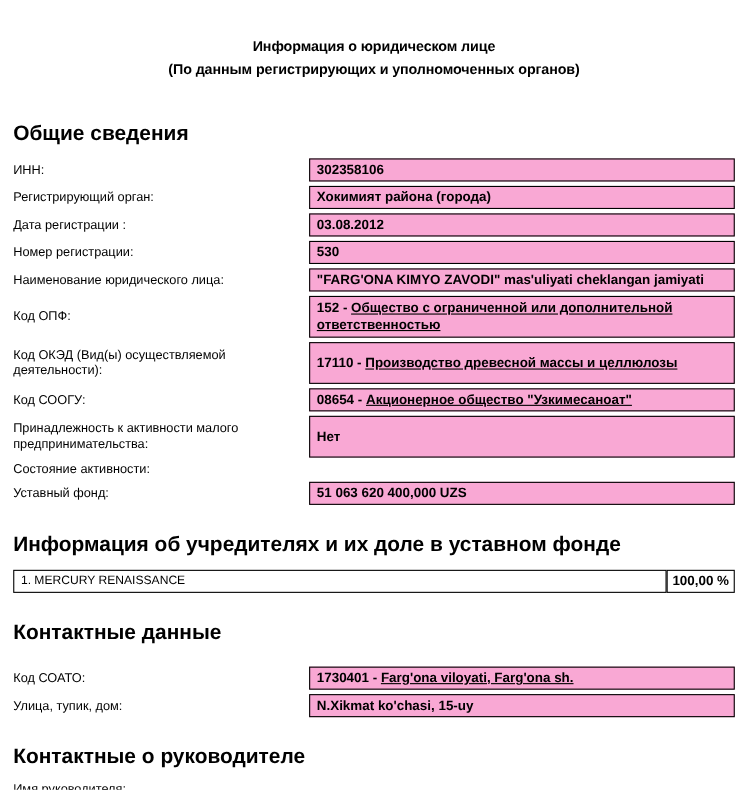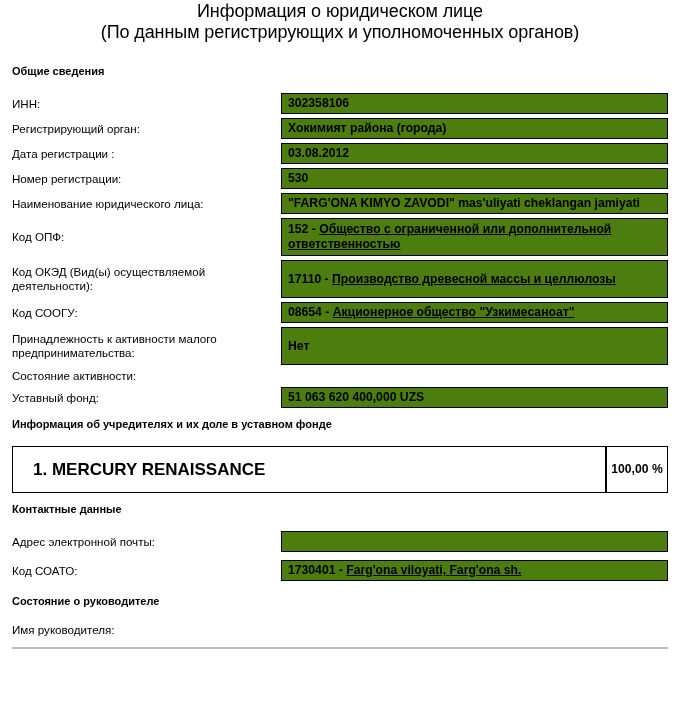--- a/index.html
+++ b/index.html
@@ -19,33 +19,34 @@
     width: 680px;
     height: 718px;
     box-sizing: border-box;
     padding: 0 12px;
     position: relative;
   }
 
   
   .doc-title {
     text-align: center;
-    font-size: 18px;
-    font-weight: normal;
+    font-size: 13px;
+    font-weight: bold;
     line-height: 21px;
-    padding-top: 1px;
+    padding-top: 31px;
     letter-spacing: -0.1px;
   }
   .doc-title .line2 { display: block; }
 
   
   .section-heading {
-    font-size: 11px;
+    font-size: 19px;
     font-weight: bold;
     line-height: 16px;
+    margin-top: 21px;
   }
 
   
   .fields { width: 100%; }
   .field-row {
     display: flex;
     align-items: stretch;
     width: 100%;
   }
   .field-label {
@@ -56,21 +57,21 @@
     color: #000;
     display: flex;
     align-items: center;
     padding-right: 6px;
     box-sizing: border-box;
   }
   .field-label.two-line { align-items: center; }
   .field-value {
     flex: 1 1 auto;
     border: 1.6px solid #000;
-    background: #4d7c0f;
+    background: #f9a8d4;
     font-size: 12.2px;
     font-weight: bold;
     line-height: 15px;
     padding: 2px 5px 2px 6px;
     box-sizing: border-box;
     display: flex;
     align-items: center;
     min-height: 21px;
     word-break: break-word;
   }
@@ -83,37 +84,37 @@
 
   
   .founder-row {
     display: flex;
     align-items: stretch;
     width: 100%;
   }
   .founder-name {
     flex: 1 1 auto;
     border: 1.6px solid #000;
-    font-size: 17px;
-    font-weight: bold;
+    font-size: 11px;
+    font-weight: normal;
     line-height: 15px;
-    padding: 2px 20px;
+    padding: 2px 6px;
     box-sizing: border-box;
     display: flex;
     align-items: center;
     min-height: 21px;
   }
   .founder-share {
     flex: 0 0 62px;
     border: 1.6px solid #000;
     border-left: 1.6px solid #000;
     font-size: 12.2px;
     font-weight: bold;
     line-height: 15px;
-    padding: 15px 4px;
+    padding: 2px 4px;
     box-sizing: border-box;
     display: flex;
     align-items: center;
     justify-content: center;
     min-height: 21px;
   }
 
   
   .divider {
     height: 2px;
@@ -231,40 +232,40 @@
       </div>
     </div>
 
   <div class="sp-8"></div>
 
   <div class="section-heading">Контактные данные</div>
 
   <div class="sp-14"></div>
 
   <div class="fields" id="contact-fields">
-      <div class="field-row">
-        <div class="field-label">Адрес электронной почты:</div>
-        <div class="field-value">
-          <span class="txt"></span>
-        </div>
-      </div>
       <div style="height: 4px;"></div>
       <div style="height: 4px;"></div>
       <div class="field-row">
         <div class="field-label">Код СОАТО:</div>
         <div class="field-value">
           <span class="txt"><span>1730401 - </span><span class="lnk">Farg'ona viloyati, Farg'ona sh.</span></span>
         </div>
       </div>
       <div style="height: 4px;"></div>
+      <div class="field-row">
+        <div class="field-label">Улица, тупик, дом:</div>
+        <div class="field-value">
+          <span class="txt">N.Xikmat ko'chasi, 15-uy</span>
+        </div>
+      </div>
     </div>
 
   <div class="sp-8"></div>
 
-  <div class="section-heading">Состояние о руководителе</div>
+  <div class="section-heading">Контактные о руководителе</div>
 
   <div class="sp-14"></div>
 
   <div class="fields" id="director-fields">
       <div class="field-row">
         <div class="field-label">Имя руководителя:</div>
       </div>
     </div>
 
   <div class="sp-10"></div>

